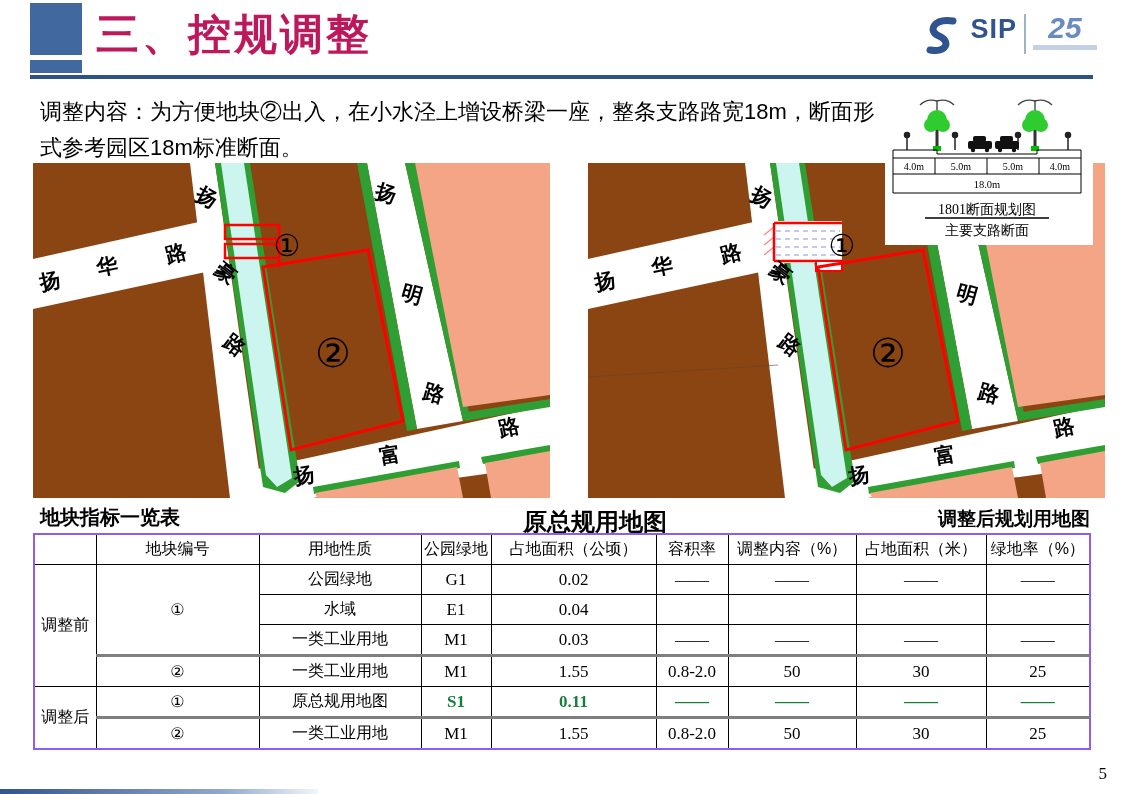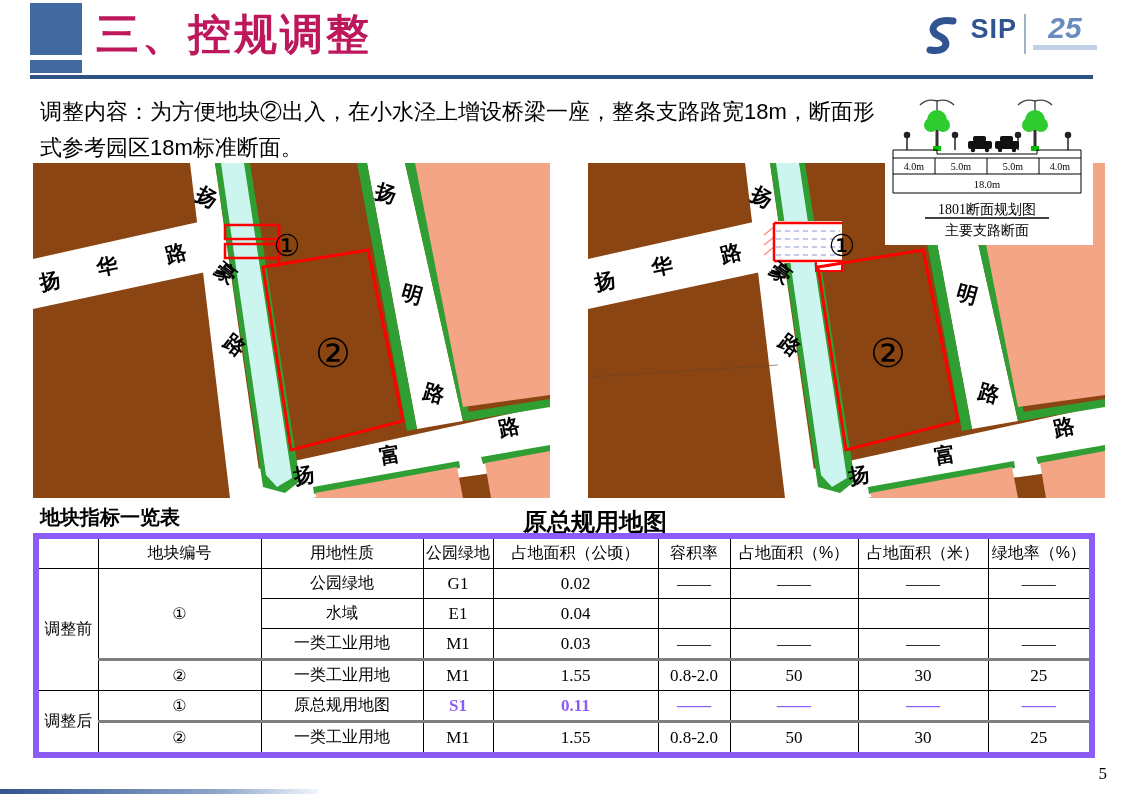--- a/index.html
+++ b/index.html
@@ -25,27 +25,27 @@
   .parcelchar{fill:#000;text-anchor:middle;font-family:"Liberation Sans",sans-serif;}
   
   .section-panel{position:absolute;left:885px;top:88px;width:208px;height:157px;background:#fff;}
   .cs-text{fill:#000;text-anchor:middle;font-family:"Liberation Serif",serif;}
   
   .tbl-title{position:absolute;left:40px;top:504px;font-size:20px;font-weight:bold;text-align:center;}
   .cap-left{position:absolute;left:455px;top:506px;width:280px;text-align:center;font-size:24px;font-weight:bold;}
   .cap-right{position:absolute;left:845px;top:506px;width:245px;text-align:right;font-size:19px;font-weight:bold;}
   
   .tblwrap{position:absolute;left:33px;top:533px;}
-  table{border-collapse:collapse;table-layout:fixed;width:1056px;border:6px solid #8b5cf6;}
+  table{border-collapse:collapse;table-layout:fixed;width:1056px;border:2px solid #8b5cf6;}
   th,td{border:1px solid #000;height:29px;text-align:center;vertical-align:middle;
         font-size:16px;padding:0;overflow:hidden;white-space:nowrap;}
   th{font-weight:normal;}
   td.c-val{font-family:"Liberation Serif",serif;font-size:17px;text-align:center;}
   tr.sep-top td{border-top:3px solid #7F7F7F;}
-  td.red{color:#8b5cf6;font-weight:bold;}
+  td.red{color:#15803d;font-weight:bold;}
   .pagenum{position:absolute;right:16px;bottom:10px;font-size:17px;font-family:"Liberation Serif",serif;}
   .bottom-bar{position:absolute;left:0;bottom:0;width:318px;height:5px;
               background:linear-gradient(90deg,#31548E,#8FA8CC 70%,#F2F6FB);}
 </style>
 </head>
 <body>
 
 <div id="slide">
 
   <div class="sq-big"></div>
@@ -225,20 +225,21 @@
     <text class="cs-text" x="76" y="82" font-size="10">5.0m</text>
     <text class="cs-text" x="128" y="82" font-size="10">5.0m</text>
     <text class="cs-text" x="175" y="82" font-size="10">4.0m</text>
     <text class="cs-text" x="102" y="100" font-size="10.5">18.0m</text>
     <text class="cs-text" x="102" y="126" font-size="14">1801断面规划图</text>
     <text class="cs-text" x="102" y="147" font-size="14">主要支路断面</text>
   </svg>
 
   <div class="tbl-title">地块指标一览表</div>
   <div class="cap-left">原总规用地图</div>
+  <div class="cap-right">调整后规划用地图</div>
 
   <div class="tblwrap">
     <table>
       <colgroup>
         <col style="width:62px">
           <col style="width:163px">
           <col style="width:162px">
         <col style="width:70px">
           <col style="width:165px">
           <col style="width:72px">
@@ -247,21 +248,21 @@
           <col style="width:104px">
       </colgroup>
       <thead>
           <tr>
             <th></th>
             <th>地块编号</th>
             <th>用地性质</th>
             <th>公园绿地</th>
             <th>占地面积（公顷）</th>
             <th>容积率</th>
-            <th>占地面积（%）</th>
+            <th>调整内容（%）</th>
             <th>占地面积（米）</th>
             <th>绿地率（%）</th>
           </tr>
         </thead>
       <tbody>
           <tr>
             <td rowspan="4">调整前</td>
             <td rowspan="3">①</td>
             <td class="c-use">公园绿地</td>
             <td class="c-val">G1</td>

